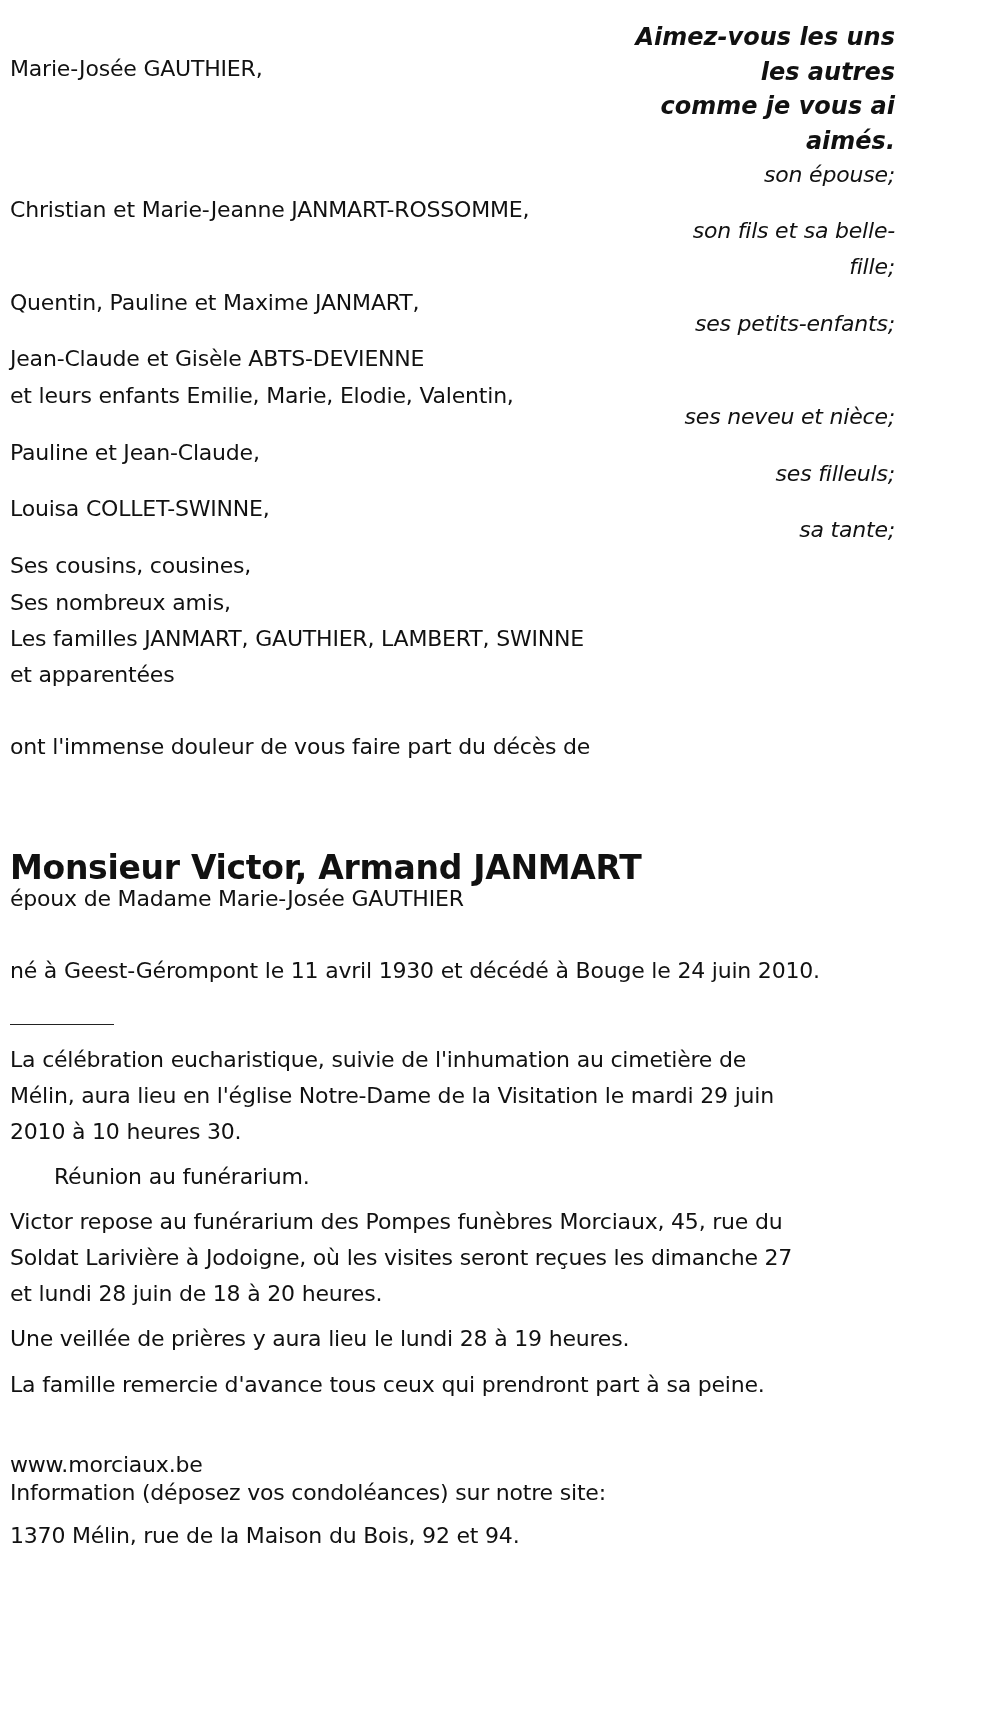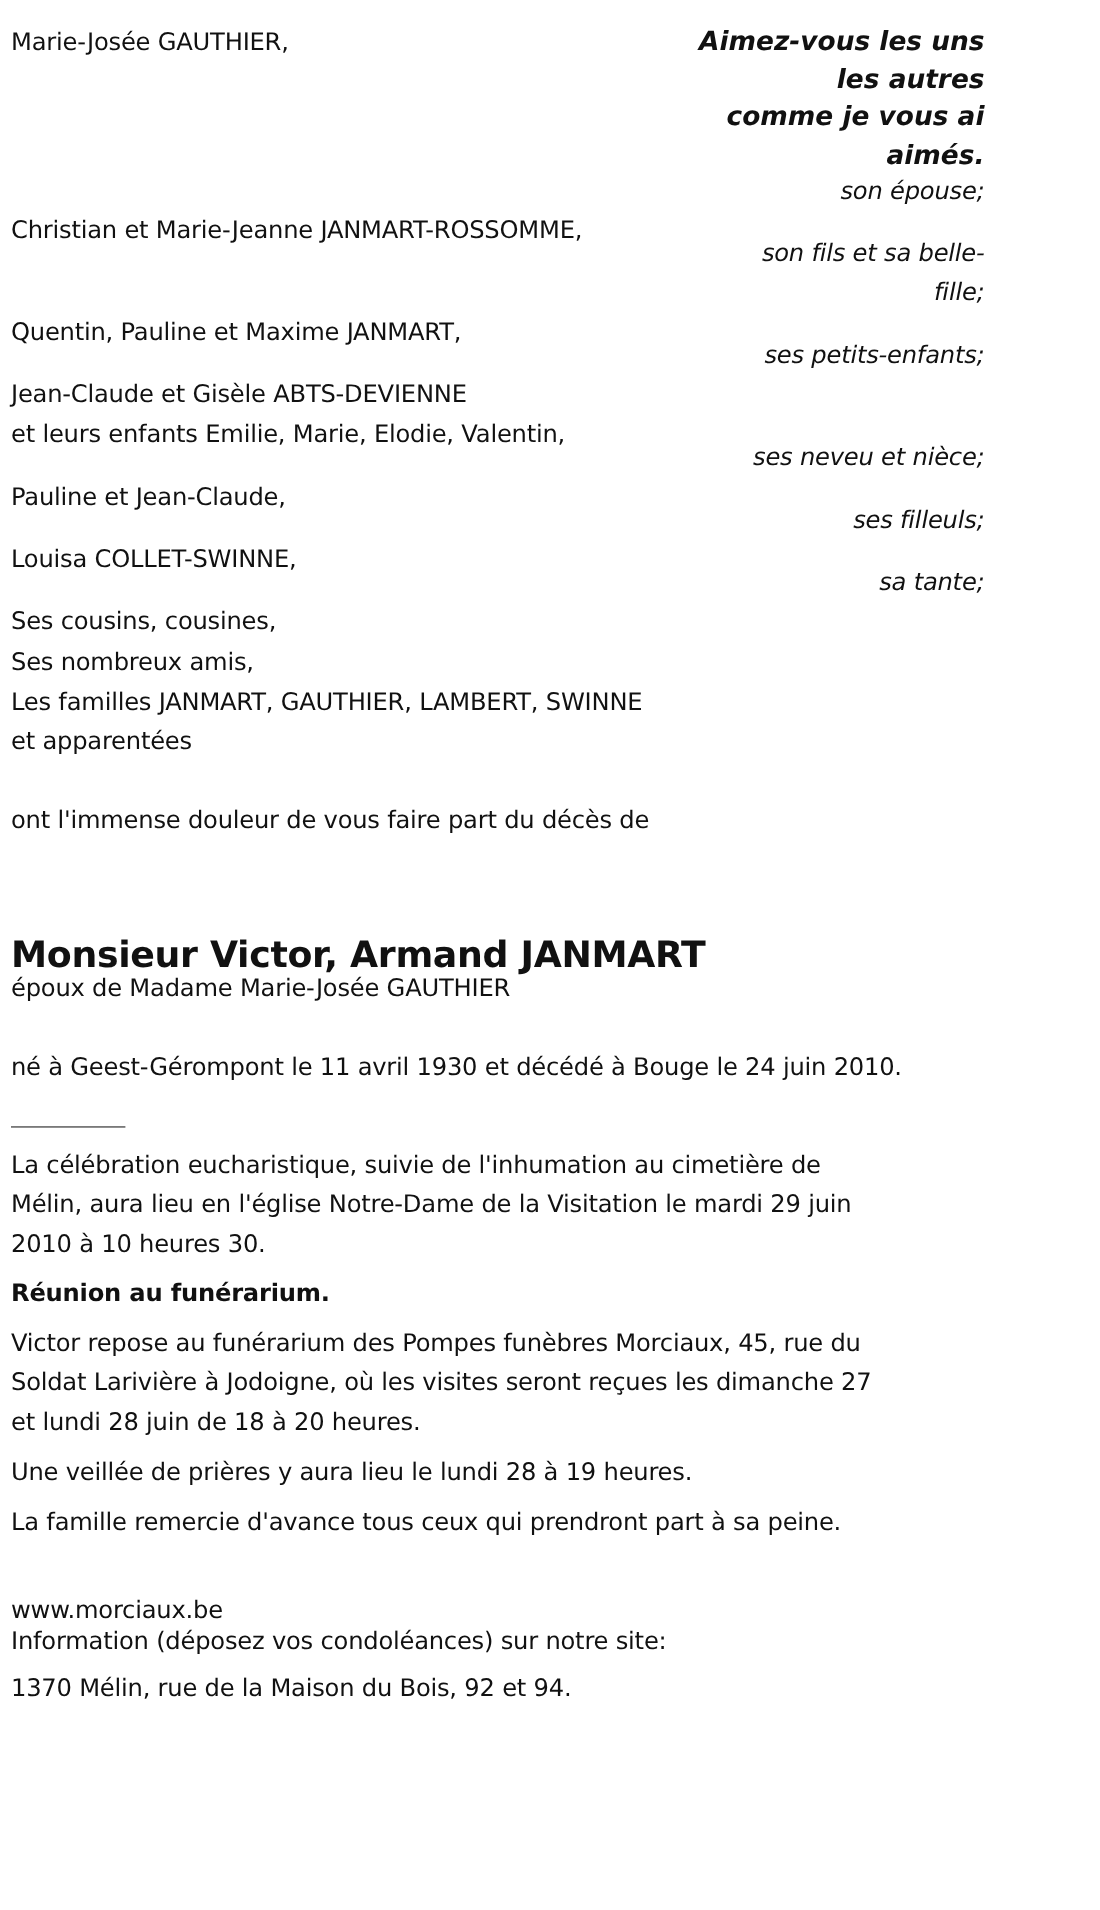--- a/index.html
+++ b/index.html
@@ -5,32 +5,32 @@
     html, body { margin: 0; padding: 0; background: #ffffff; }
     body {
       width: 1000px; height: 1736px; position: relative; overflow: hidden;
       font-family: "DejaVu Sans", sans-serif; color: #111111;
     }
     .t { position: absolute; white-space: nowrap; font-size: 22px; line-height: 36px; letter-spacing: -0.2px; }
     .left { left: 10px; }
     .right { right: 105px; text-align: center; font-style: italic; }
     .motto { font-weight: bold; font-style: italic; font-size: 24px; line-height: 35px; right: 105px; text-align: center; position: absolute; white-space: nowrap; }
     .title { font-weight: bold; font-size: 33px; line-height: 40px; letter-spacing: -0.3px; margin-top: 48px; }
-    .bold { font-weight: bold; }
+    .bold { font-weight: normal; margin-left: 44px; }
     .rule { position: absolute; left: 10px; width: 104px; height: 0; border-top: 1.5px solid #222; }
   </style>
 </head>
 <body>
 
 <div class="motto" style="top:20px">Aimez-vous les uns</div>
 <div class="motto" style="top:55px">les autres</div>
 <div class="motto" style="top:89px">comme je vous ai</div>
 <div class="motto" style="top:124px">aimés.</div>
 
-<div class="t left" style="top:21px">Marie-Josée GAUTHIER,</div>
+<div class="t left" style="top:51px">Marie-Josée GAUTHIER,</div>
 <div class="t right" style="top:157px">son épouse;</div>
 
 <div class="t left" style="top:192px">Christian et Marie-Jeanne JANMART-ROSSOMME,</div>
 <div class="t right" style="top:213px">son fils et sa belle-</div>
 <div class="t right" style="top:249px">fille;</div>
 
 <div class="t left" style="top:285px">Quentin, Pauline et Maxime JANMART,</div>
 <div class="t right" style="top:306px">ses petits-enfants;</div>
 
 <div class="t left" style="top:341px">Jean-Claude et Gisèle ABTS-DEVIENNE</div>

